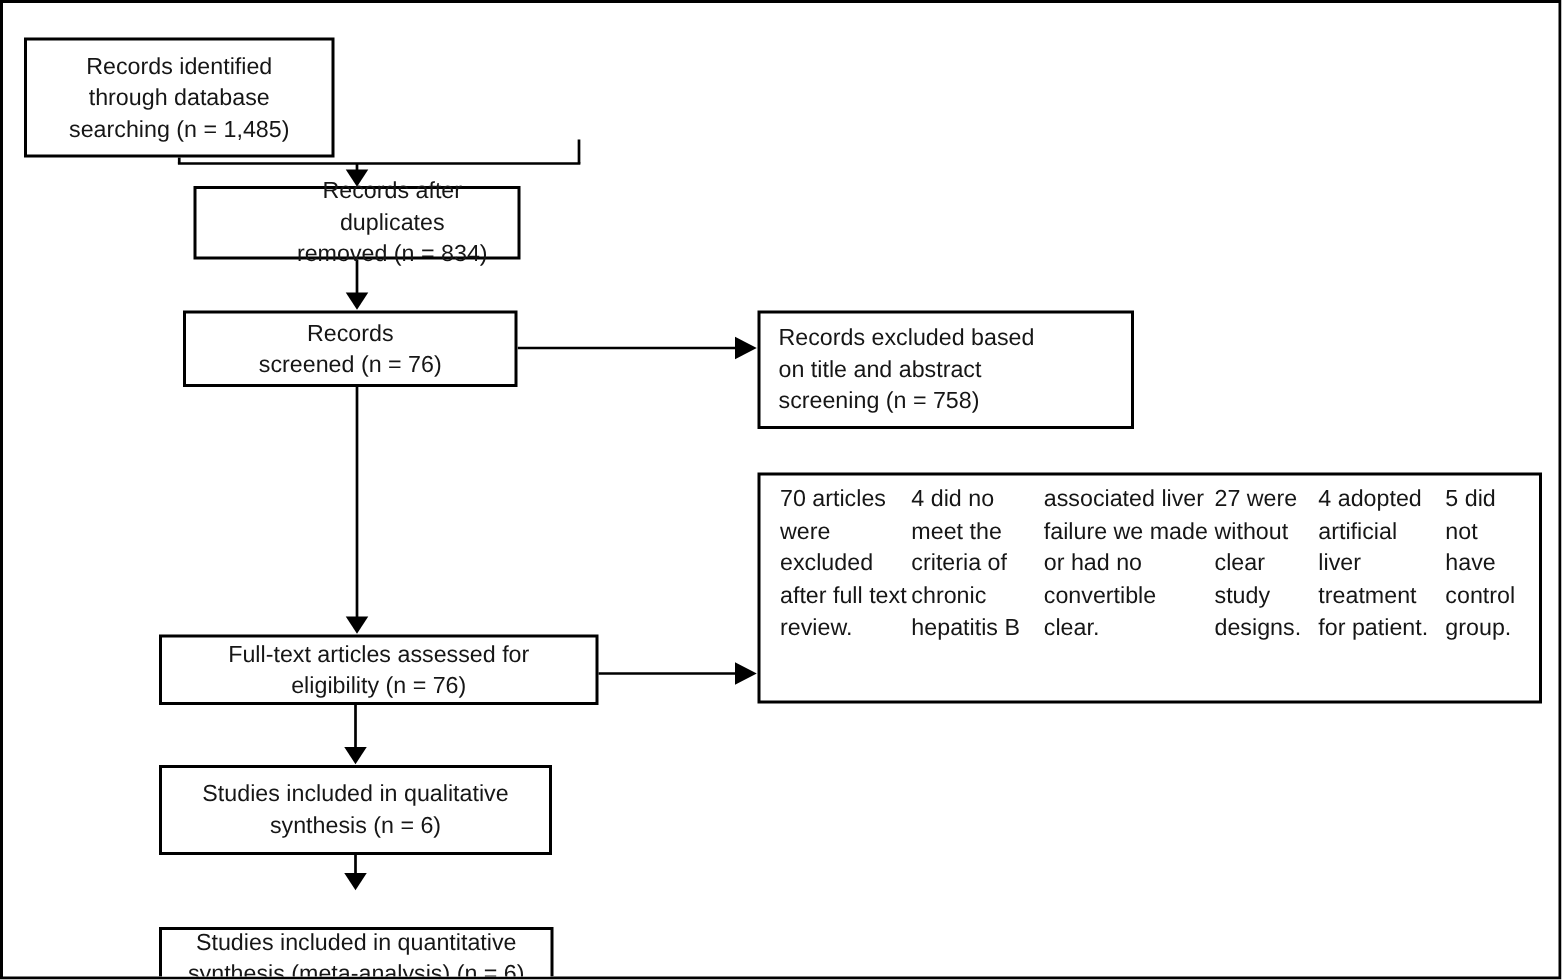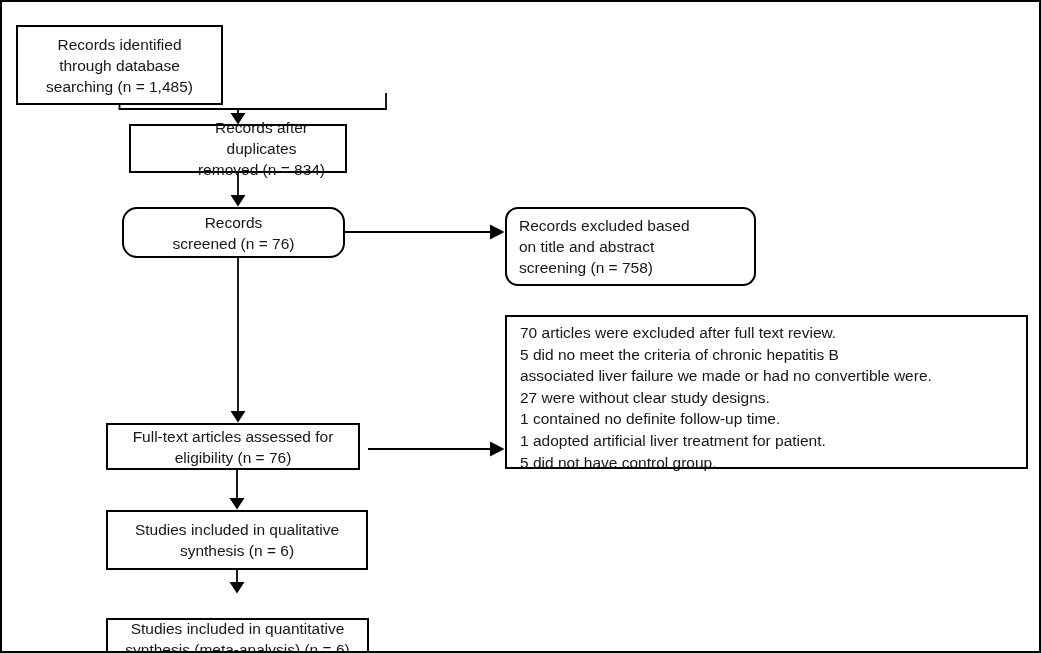--- a/index.html
+++ b/index.html
@@ -37,42 +37,41 @@
     align-items: center;
     justify-content: center;
     text-align: center;
     white-space: pre-line;
   }
   .node.left-align {
     justify-content: flex-start;
     text-align: left;
     padding-left: 12px;
     padding-right: 20px;
-    border-radius: 13px;
   }
   .node.reasons {
     align-items: flex-start;
-    flex-direction: column;
+    flex-direction: row;
     justify-content: flex-start;
     text-align: left;
     padding: 5px 8px 0 13px;
     line-height: 21.6px;
   }
   .reason-line {
     display: block;
   }
 
   
   #box-identified-db     { left: 14px;  top: 13px;  width: 207px; height: 80px; margin-top: 10px;  }
   #box-identified-other  { left: 282px; top: 14px;  width: 204px; height: 77px;  }
   #box-after-duplicates  { left: 127px; top: 122px; width: 218px; height: 49px; padding-left: 47px;  }
-  #box-screened          { left: 120px; top: 205px; width: 223px; height: 51px; border-radius: 15px;  }
+  #box-screened          { left: 120px; top: 205px; width: 223px; height: 51px;  }
   #box-excluded-screening{ left: 503px; top: 205px; width: 251px; height: 79px;  }
   #box-excluded-fulltext { left: 503px; top: 313px; width: 523px; height: 154px; }
-  #box-fulltext          { left: 104px; top: 421px; width: 254px; height: 47px;  }
+  #box-fulltext          { left: 104px; top: 421px; width: 293px; height: 47px;  }
   #box-qualitative       { left: 104px; top: 508px; width: 262px; height: 60px;  }
   #box-quantitative      { left: 104px; top: 592px; width: 263px; height: 42px; margin-top: 24px;  }
 </style>
 </head>
 <body>
 
 <div class="stage">
 
   <svg class="connectors" viewBox="0 0 1041 653" xmlns="http://www.w3.org/2000/svg">
 
@@ -125,25 +124,24 @@
 
   <div class="node" id="box-screened">Records
 screened (n = 76)</div>
 
   <div class="node left-align" id="box-excluded-screening">Records excluded based
 on title and abstract
 screening (n = 758)</div>
 
   <div class="node reasons" id="box-excluded-fulltext">
     <span class="reason-line">70 articles were excluded after full text review.</span>
-    <span class="reason-line">5 did no meet the criteria of chronic hepatitis B</span>
-    <span class="reason-line">associated liver failure we made or had no convertible were.</span>
+    <span class="reason-line">4 did no meet the criteria of chronic hepatitis B</span>
+    <span class="reason-line">associated liver failure we made or had no convertible clear.</span>
     <span class="reason-line">27 were without clear study designs.</span>
-    <span class="reason-line">1 contained no definite follow-up time.</span>
-    <span class="reason-line">1 adopted artificial liver treatment for patient.</span>
+    <span class="reason-line">4 adopted artificial liver treatment for patient.</span>
     <span class="reason-line">5 did not have control group.</span>
   </div>
 
   <div class="node" id="box-fulltext">Full-text articles assessed for
 eligibility (n = 76)</div>
 
   <div class="node" id="box-qualitative">Studies included in qualitative
 synthesis (n = 6)</div>
 
   <div class="node" id="box-quantitative">Studies included in quantitative

